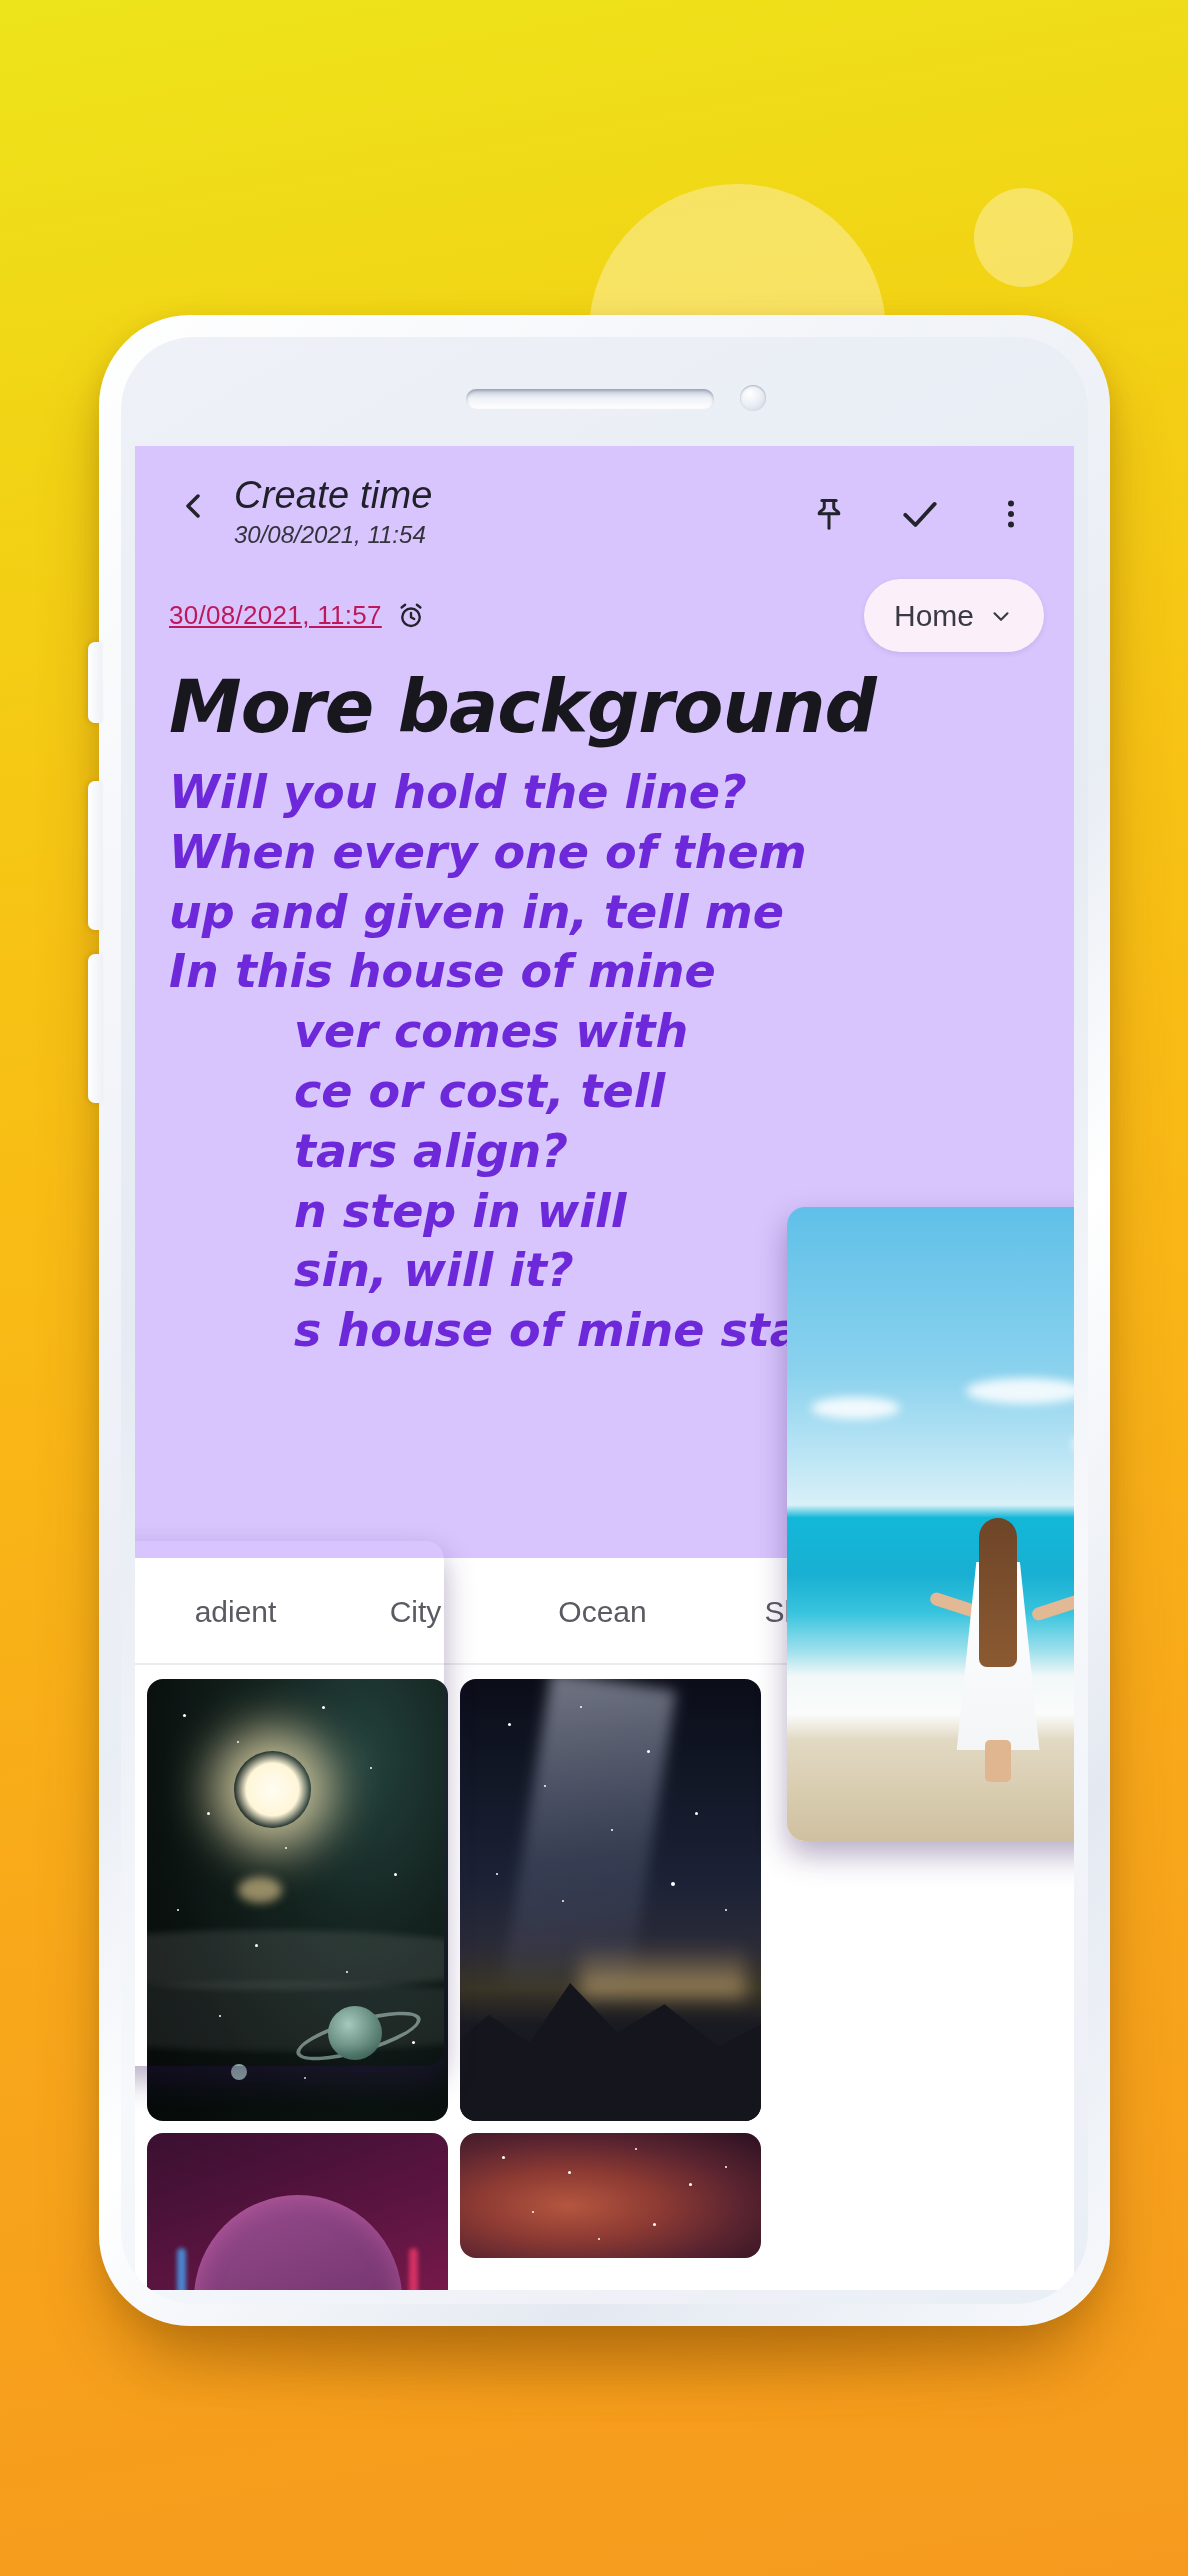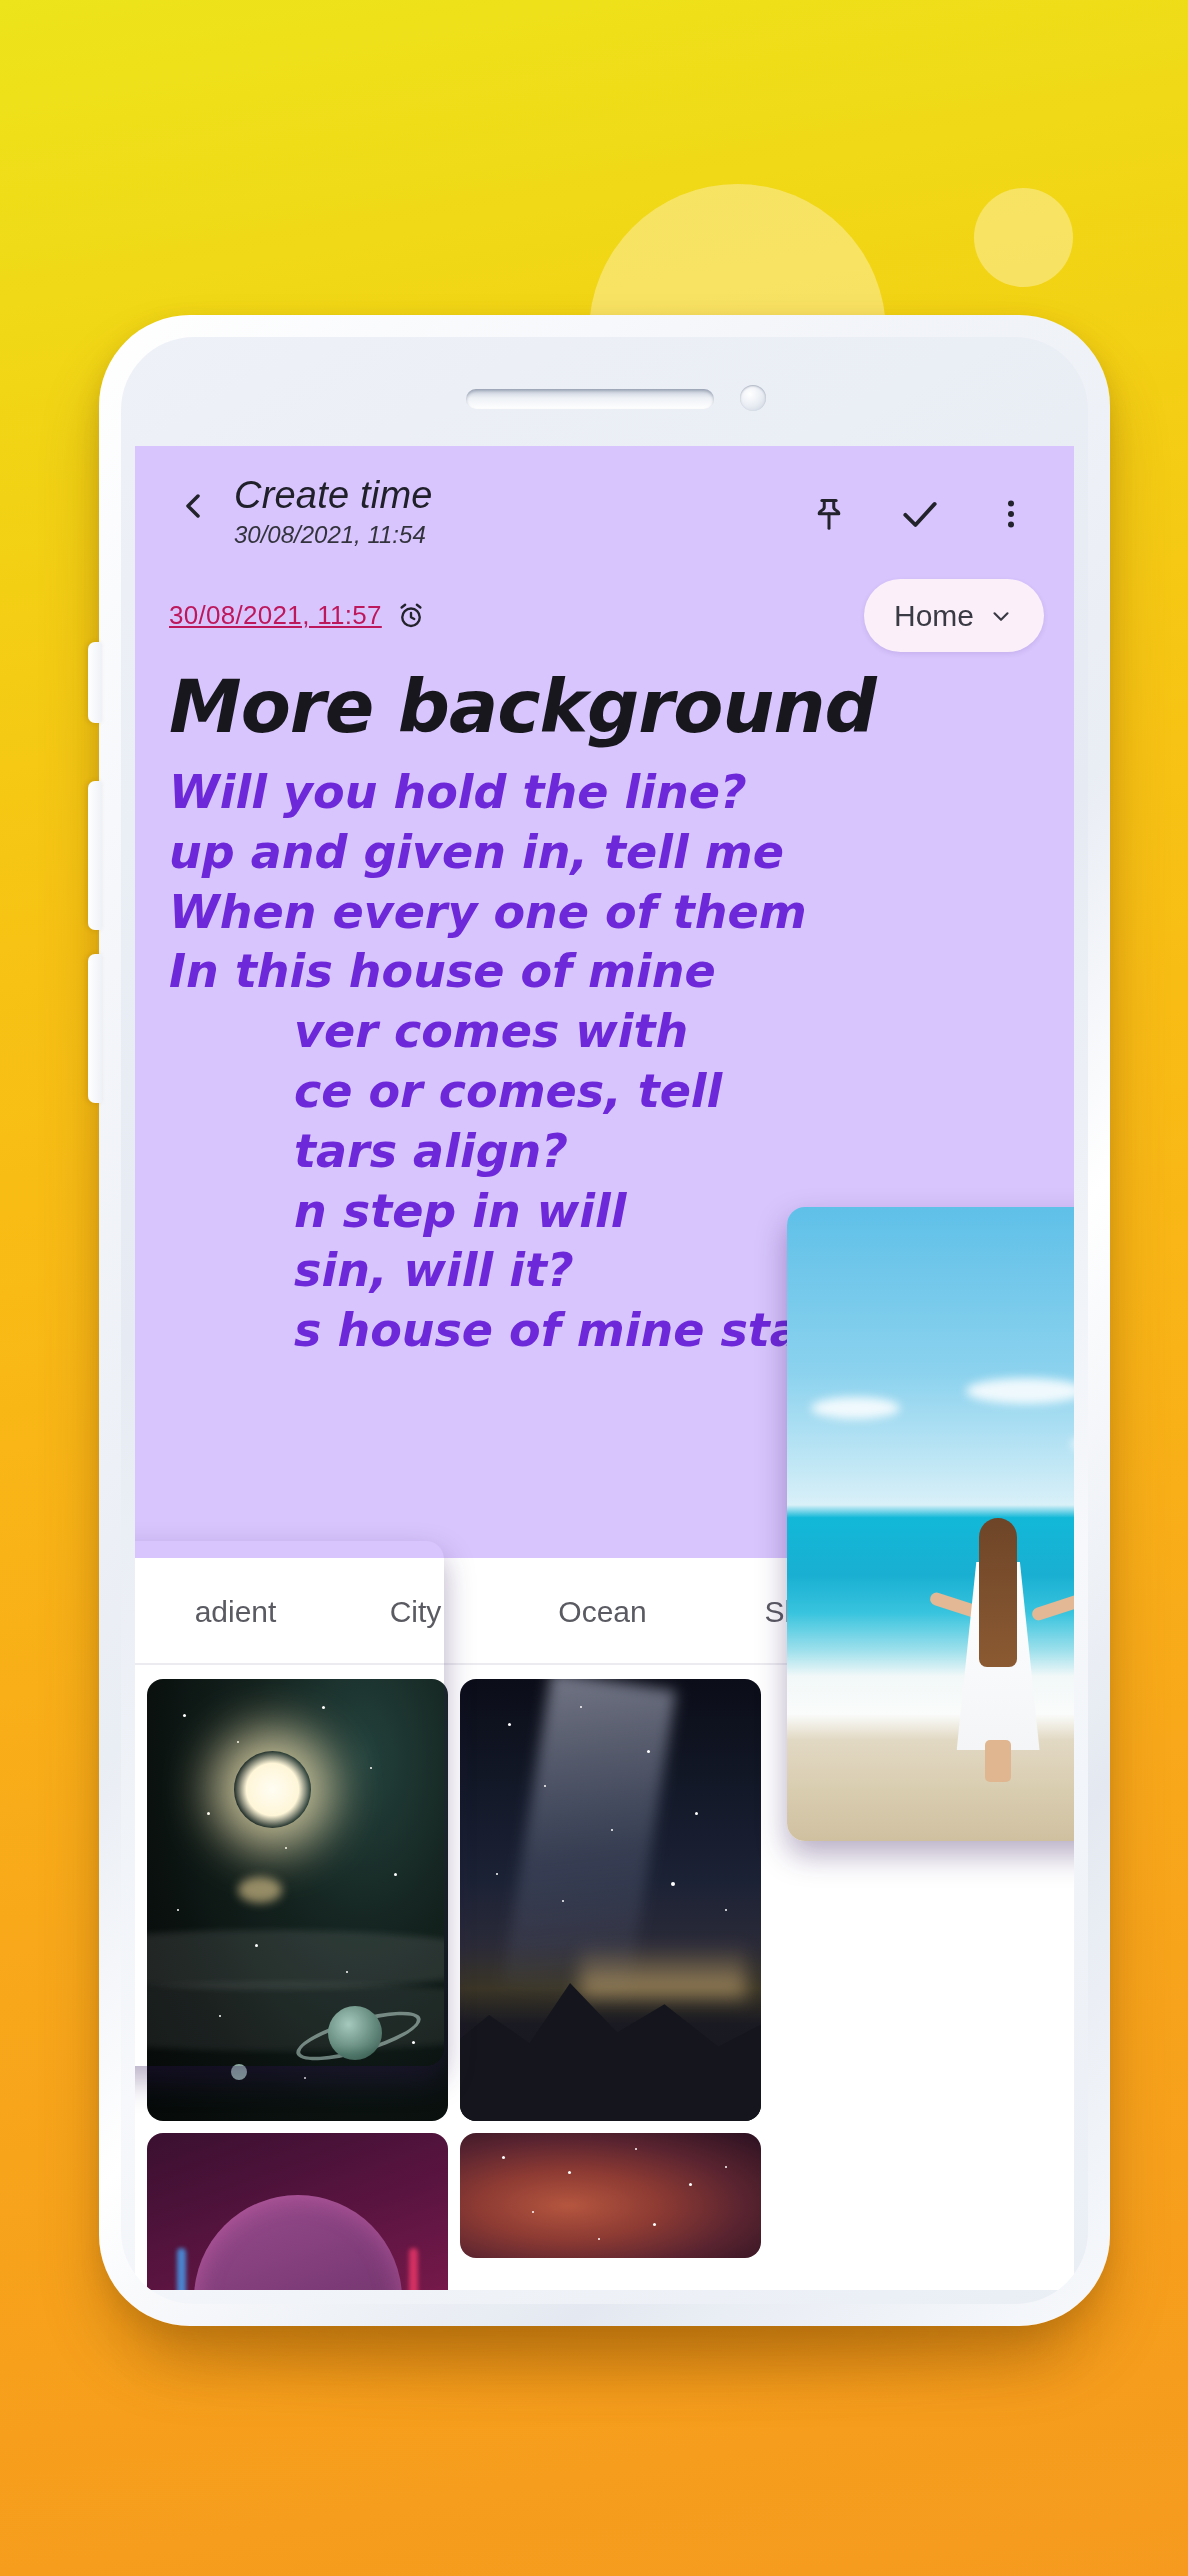--- a/index.html
+++ b/index.html
@@ -254,25 +254,25 @@
             <svg width="26" height="26" viewBox="0 0 24 24" fill="none" stroke="#3a3a44" stroke-width="2" stroke-linecap="round" stroke-linejoin="round">
               <polyline points="6 9.5 12 15.5 18 9.5"></polyline>
             </svg>
           </div>
         </div>
 
         <div class="note-title">More background</div>
 
         <div class="note-body">
           <div>Will you hold the line?</div>
+          <div>When every one of them</div>
           <div>up and given in, tell me</div>
-          <div>When every one of them</div>
           <div>In this house of mine</div>
           <div style="padding-left:125px">ver comes with</div>
-          <div style="padding-left:125px">ce or comes, tell</div>
+          <div style="padding-left:125px">ce or cost, tell</div>
           <div style="padding-left:125px">tars align?</div>
           <div style="padding-left:125px">n step in will</div>
           <div style="padding-left:125px">sin, will it?</div>
           <div style="padding-left:125px">s house of mine stands</div>
         </div>
       </div>
 
       <div class="picker">
         <div class="tabs">
           <div class="tab" style="width:149px">adient</div>

